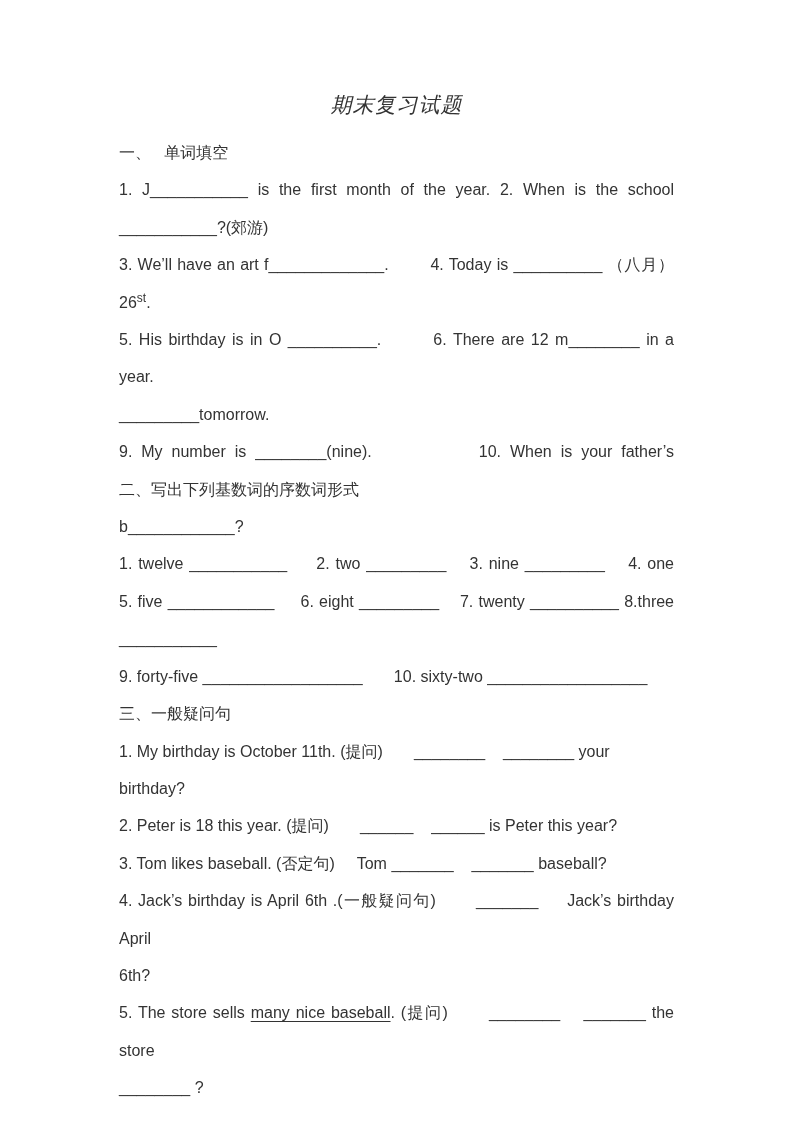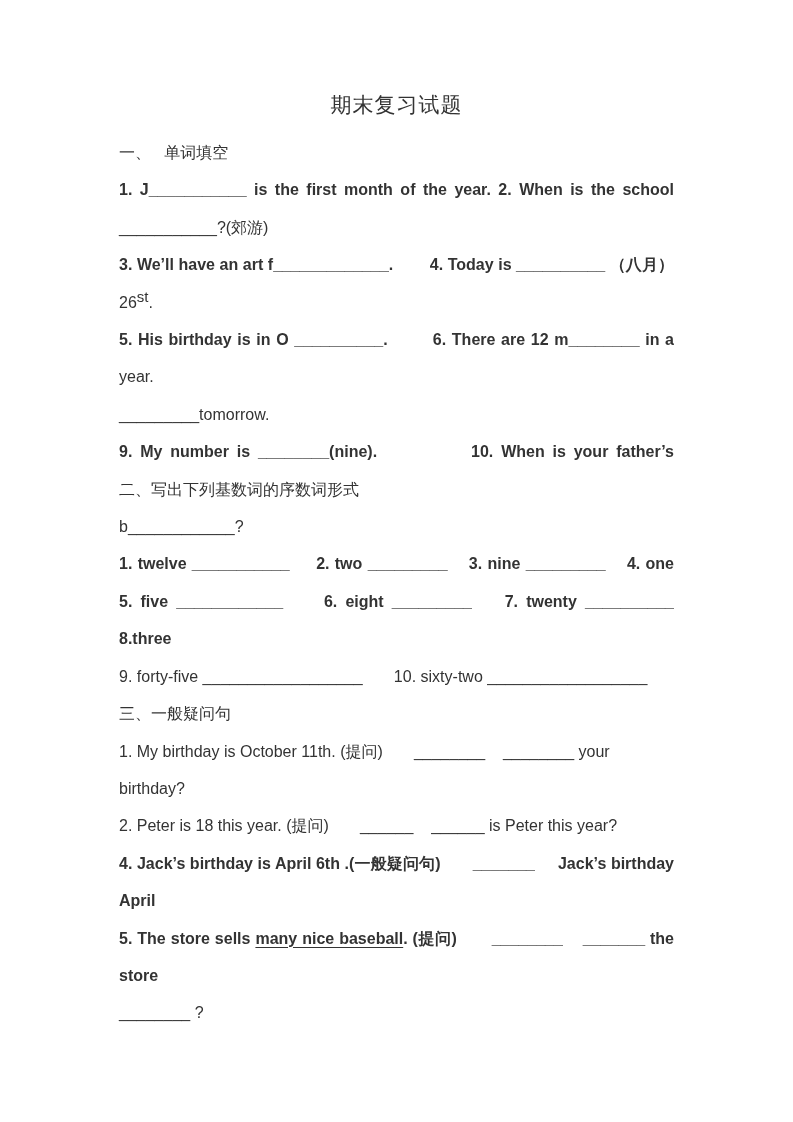--- a/index.html
+++ b/index.html
@@ -21,35 +21,35 @@
     padding: 88px 119px 0 119px;
     background: #ffffff;
   }
   .title {
     font-size: 21px;
     line-height: 34px;
     text-align: center;
     font-weight: 400;
     letter-spacing: 1px;
     margin-bottom: 12px;
+    font-style: italic;
   }
   .line {
     font-size: 16px;
     line-height: 37.4px;
     min-height: 37.4px;
     white-space: normal;
   }
   
   .j {
     text-align: justify;
     text-align-last: justify;
-    font-weight: bold;
   }
   sup {
-    font-size: 15px;
+    font-size: 12px;
     vertical-align: super;
     line-height: 0;
   }
   .ul {
     text-decoration: underline;
     text-underline-offset: 3px;
   }
 </style>
 </head>
 <body>
@@ -65,22 +65,25 @@
   <div class="line"><span>26</span><sup>st</sup><span>.</span></div>
   <div class="line j">5. His birthday is in O __________. &nbsp;&nbsp;&nbsp;&nbsp;&nbsp;&nbsp; 6. There are 12 m________ in a</div>
   <div class="line">year.</div>
   <div class="line">_________tomorrow.</div>
   <div class="line j">9. My number is ________(nine). &nbsp;&nbsp;&nbsp;&nbsp;&nbsp;&nbsp;&nbsp;&nbsp;&nbsp;&nbsp; 10. When is your father’s</div>
   <div class="line">二、写出下列基数词的序数词形式</div>
 
   <div class="line">b____________?</div>
   <div class="line j">1. twelve ___________ &nbsp;&nbsp;&nbsp; 2. two _________ &nbsp;&nbsp; 3. nine _________ &nbsp;&nbsp; 4. one</div>
   <div class="line j">5. five ____________ &nbsp;&nbsp;&nbsp; 6. eight _________ &nbsp;&nbsp; 7. twenty __________ 8.three</div>
+  <div class="line">___________</div>
   <div class="line">9. forty-five __________________ &nbsp;&nbsp;&nbsp;&nbsp;&nbsp; 10. sixty-two __________________</div>
 
   <div class="line">三、一般疑问句</div>
   <div class="line">1. My birthday is October 11th. (提问) &nbsp;&nbsp;&nbsp;&nbsp;&nbsp; ________ &nbsp;&nbsp; ________ your birthday?</div>
   <div class="line">2. Peter is 18 this year. (提问) &nbsp;&nbsp;&nbsp;&nbsp;&nbsp; ______ &nbsp;&nbsp; ______ is Peter this year?</div>
+  <div class="line">3. Tom likes baseball. (否定句) &nbsp;&nbsp;&nbsp; Tom _______ &nbsp;&nbsp; _______ baseball?</div>
   <div class="line j">4. Jack’s birthday is April 6th .(一般疑问句) &nbsp;&nbsp;&nbsp;&nbsp;&nbsp; _______ &nbsp;&nbsp;&nbsp; Jack’s birthday April</div>
+  <div class="line">6th?</div>
   <div class="line j"><span>5. The store sells </span><span class="ul">many nice baseball</span><span>. (提问) &nbsp;&nbsp;&nbsp;&nbsp;&nbsp; ________ &nbsp;&nbsp; _______ the store</span></div>
   <div class="line">________ ?</div>
 
 </div>
 
 </body></html>

